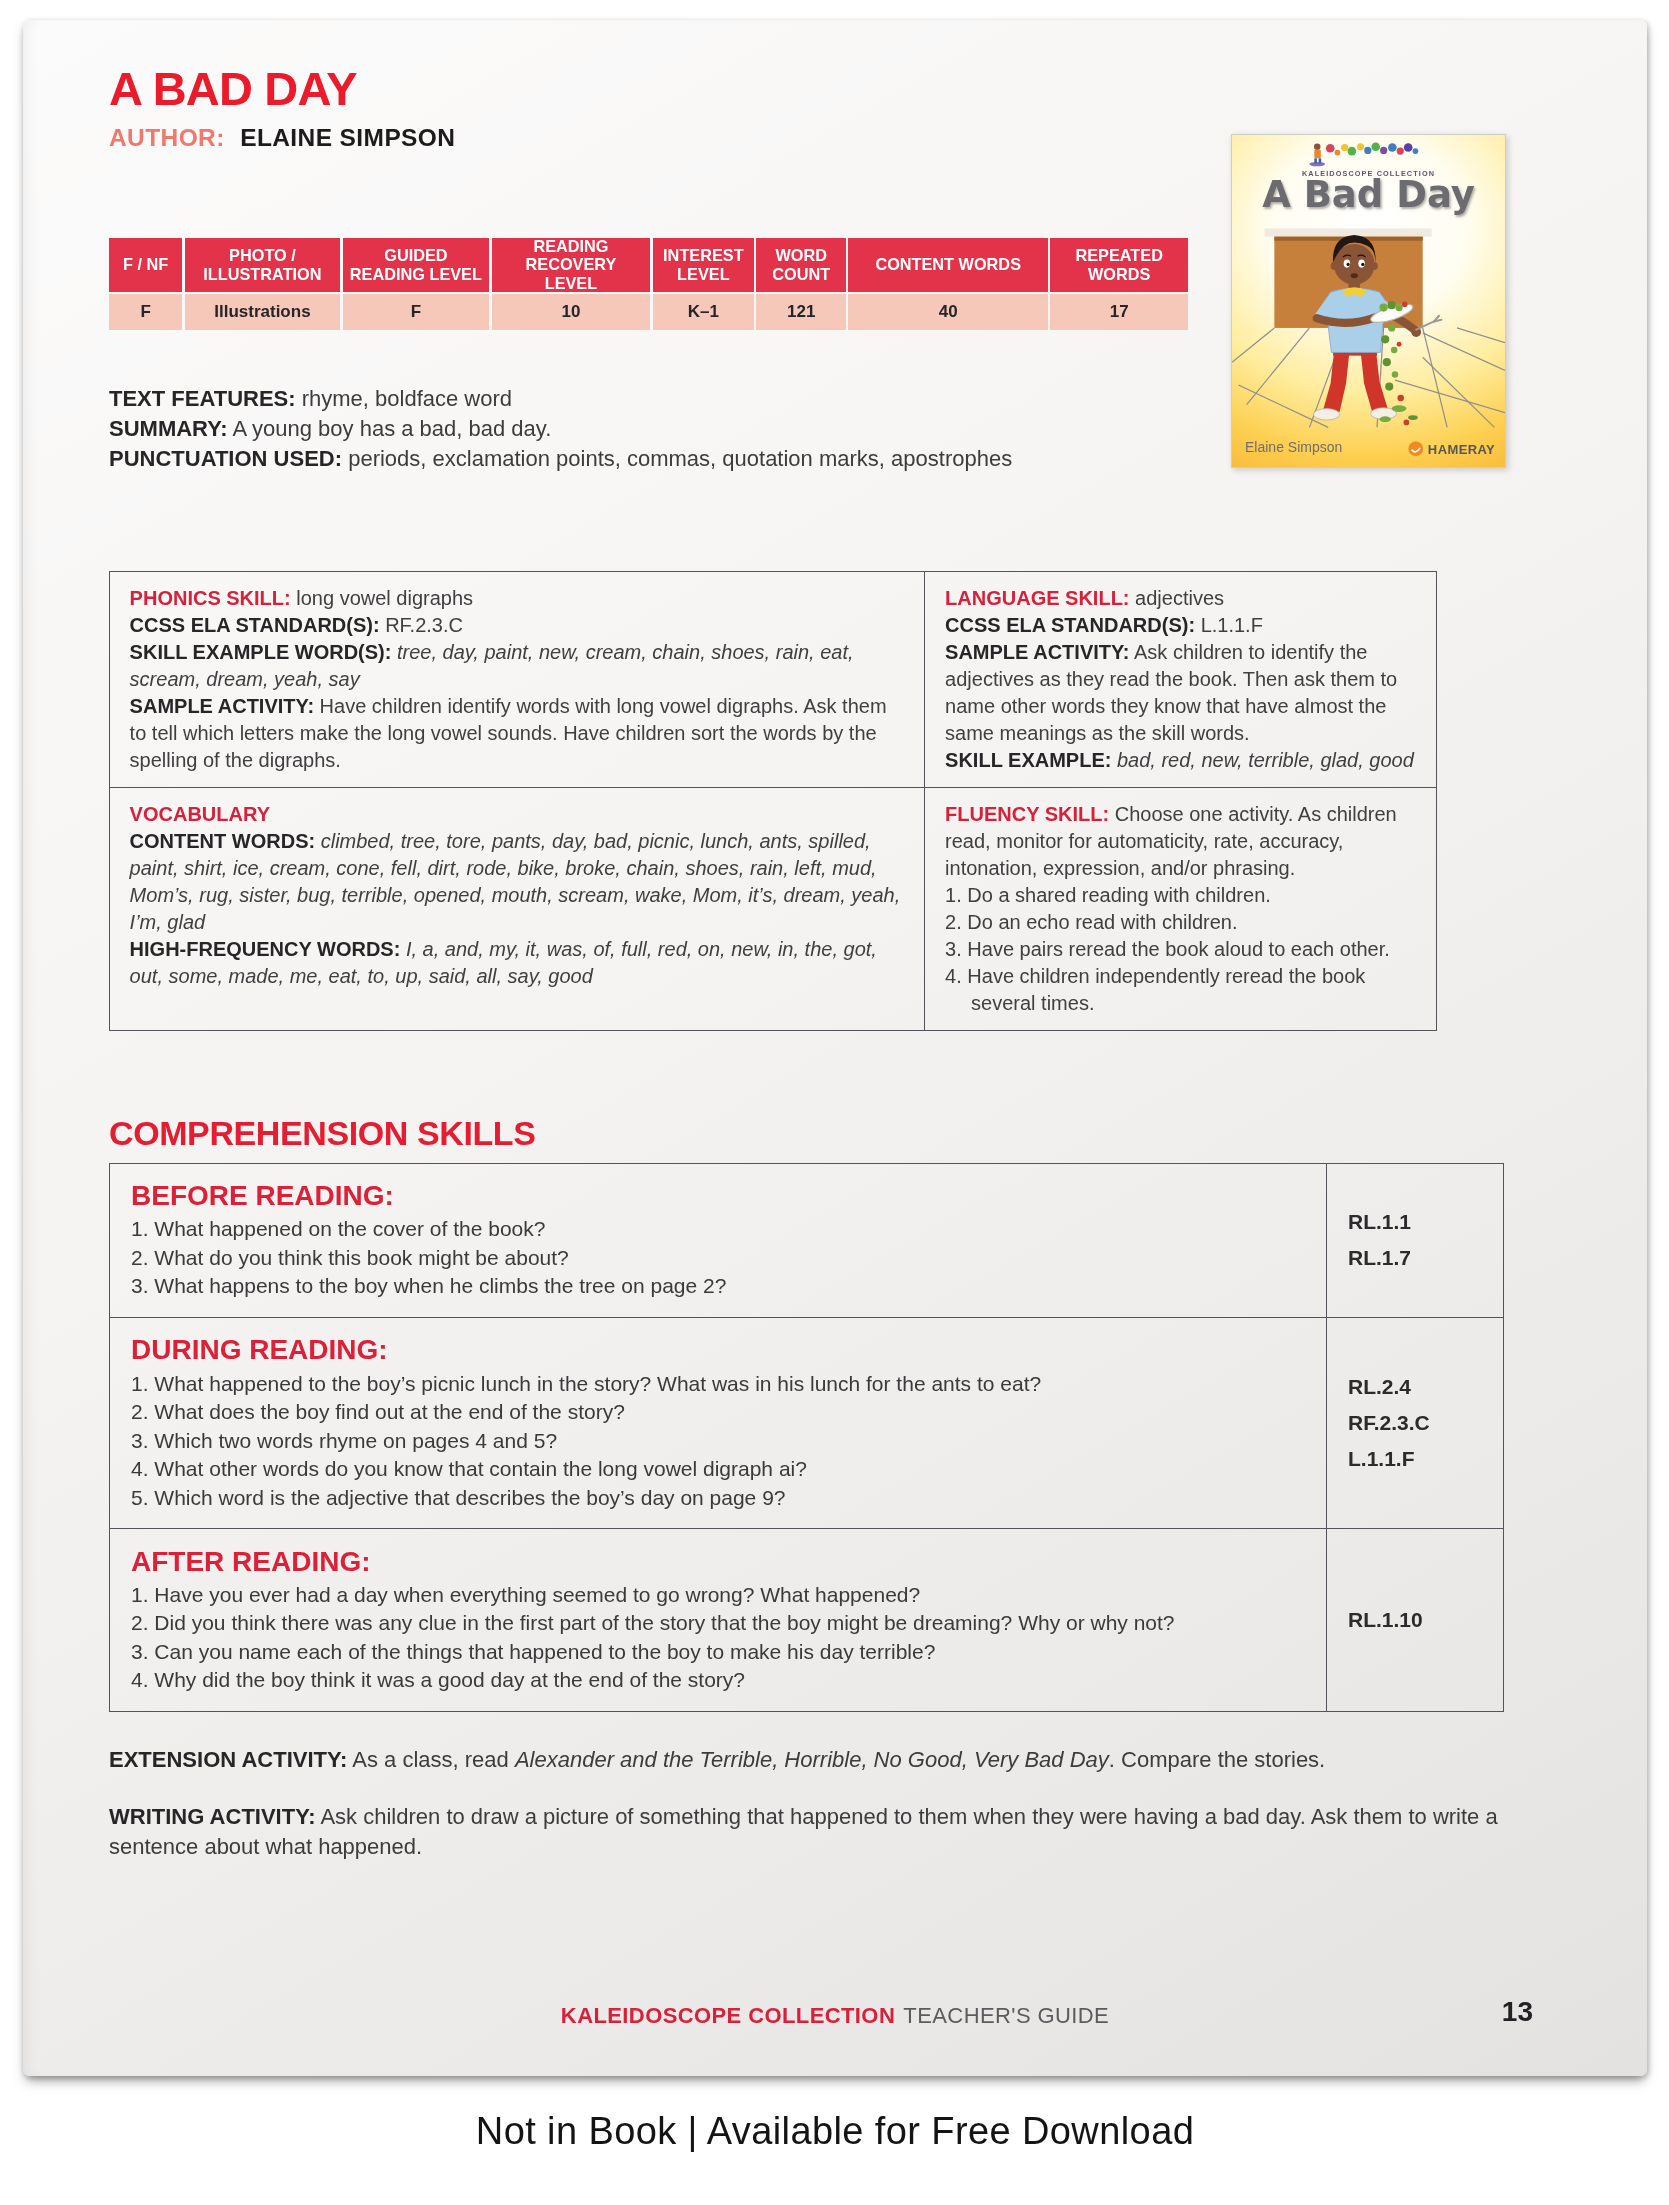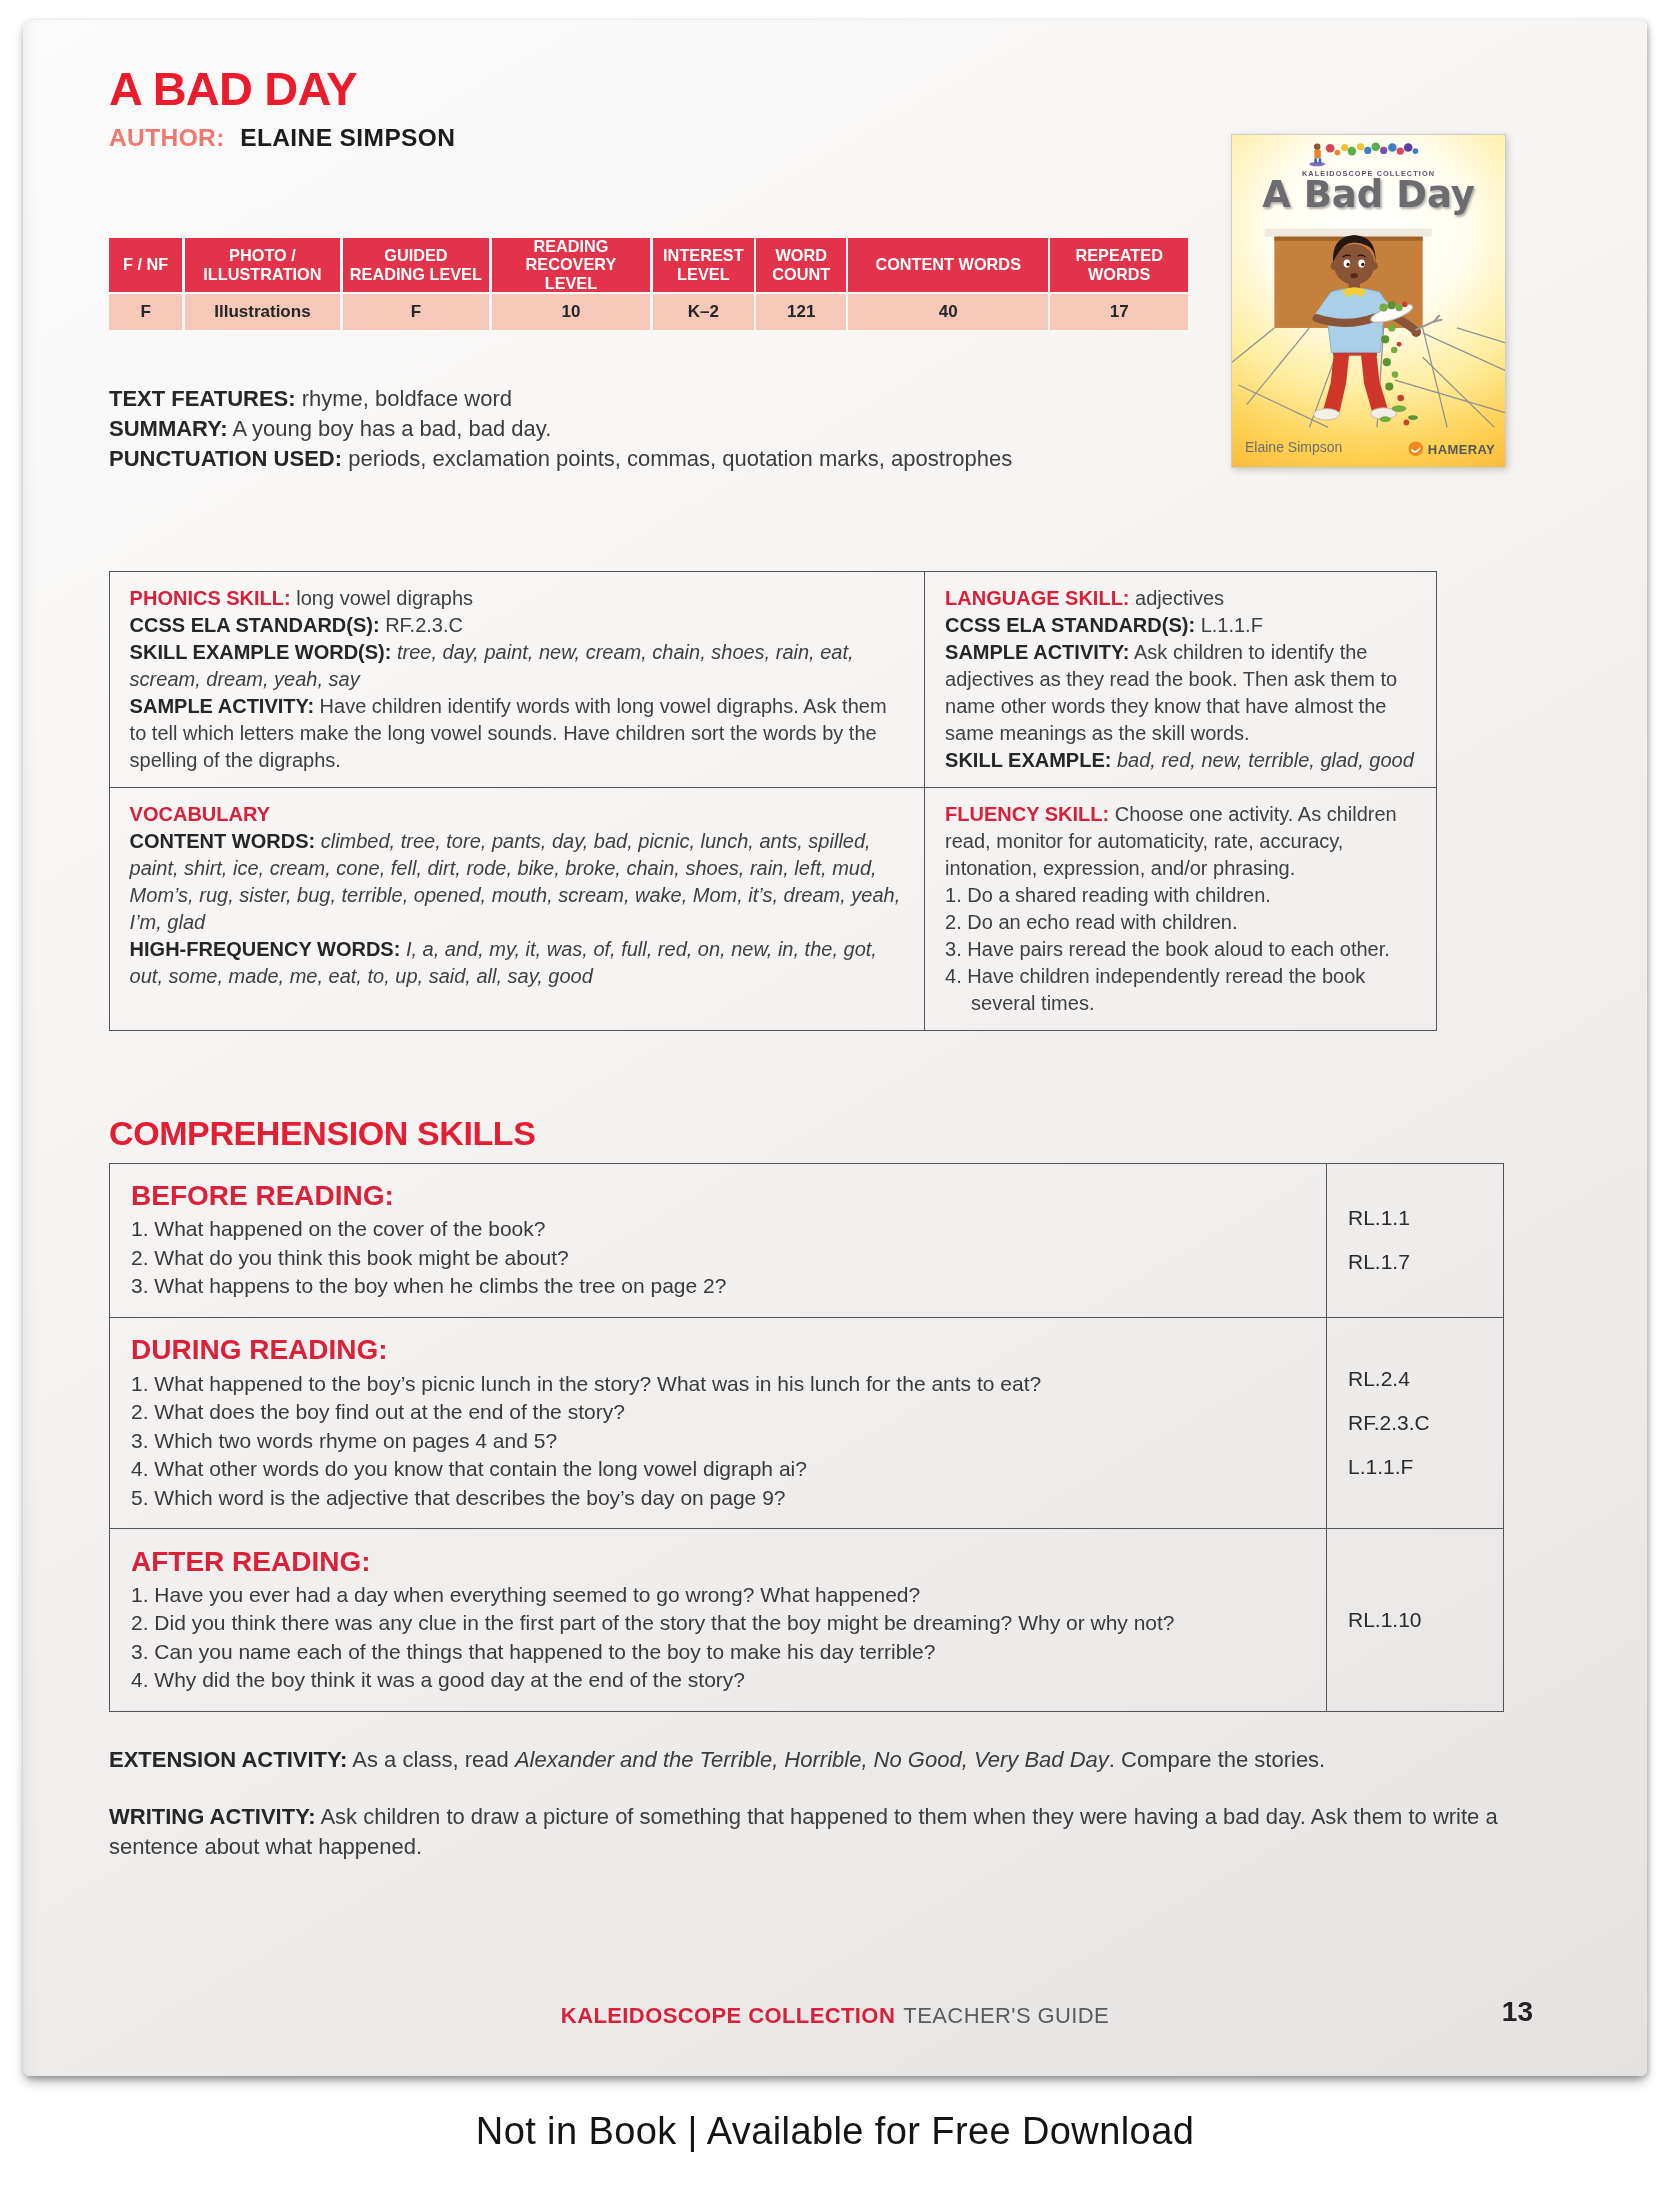--- a/index.html
+++ b/index.html
@@ -49,21 +49,21 @@
   .step{padding-left:26px;text-indent:-26px;}
 
   
   .c-box{position:absolute;left:86px;top:1143px;width:1395px;border:1.6px solid #53545a;box-sizing:border-box;}
   .c-row{display:flex;border-bottom:1.6px solid #53545a;}
   .c-row:last-child{border-bottom:none;}
   .c-q{flex:1;padding:16.3px 21px;}
   .c-label{font-size:28px;font-weight:bold;color:#dc2038;margin:0 0 3.3px 0;}
   .q{margin:0;font-size:21px;line-height:28.5px;color:#3a393b;padding-left:29px;text-indent:-29px;}
   .c-std{flex:0 0 155px;border-left:1.6px solid #53545a;display:flex;flex-direction:column;
-    justify-content:center;padding-left:21px;gap:16px;font-size:21px;font-weight:normal;color:#2b2a2c;}
+    justify-content:center;padding-left:21px;gap:8px;font-size:21px;font-weight:bold;color:#2b2a2c;}
   .c-std div{line-height:28px;}
 
   
   .activity{position:absolute;left:86px;width:1435px;font-size:22px;line-height:30px;color:#3c3b3d;}
   .activity p{margin:0;}
   .ext{top:1725px;}
   .wri{top:1782px;}
 
   
   .footer{position:absolute;left:0;right:0;top:1983px;text-align:center;font-size:22px;}
@@ -111,21 +111,21 @@
     <div class="spec-col w3">
       <div class="spec-h">GUIDED READING LEVEL</div>
       <div class="spec-v">F</div>
     </div>
     <div class="spec-col w4">
       <div class="spec-h">READING RECOVERY LEVEL</div>
       <div class="spec-v">10</div>
     </div>
     <div class="spec-col w5">
       <div class="spec-h">INTEREST LEVEL</div>
-      <div class="spec-v">K–2</div>
+      <div class="spec-v">K–1</div>
     </div>
     <div class="spec-col w6">
       <div class="spec-h">WORD COUNT</div>
       <div class="spec-v">121</div>
     </div>
     <div class="spec-col w7">
       <div class="spec-h">CONTENT WORDS</div>
       <div class="spec-v">40</div>
     </div>
     <div class="spec-col w8">

